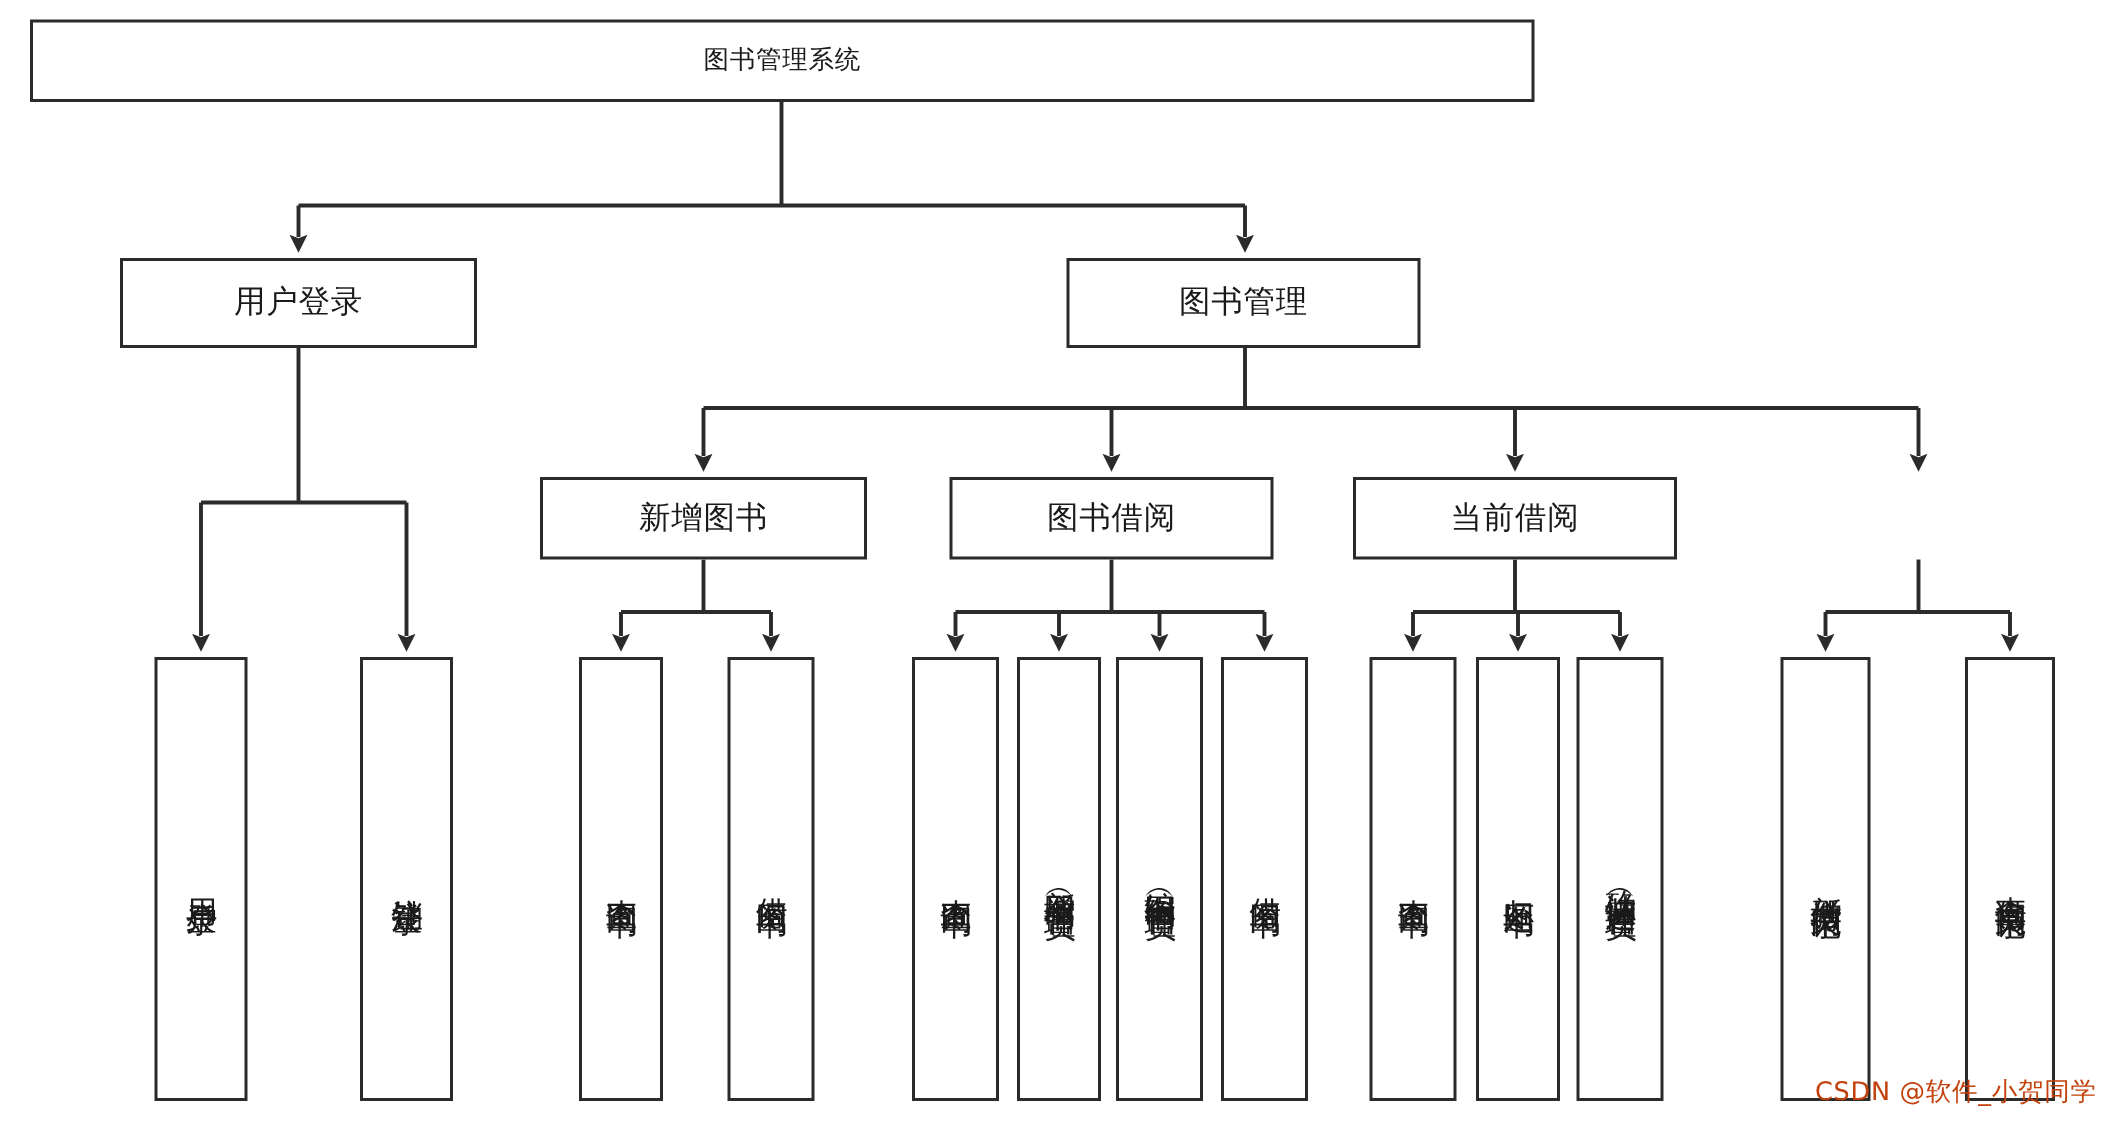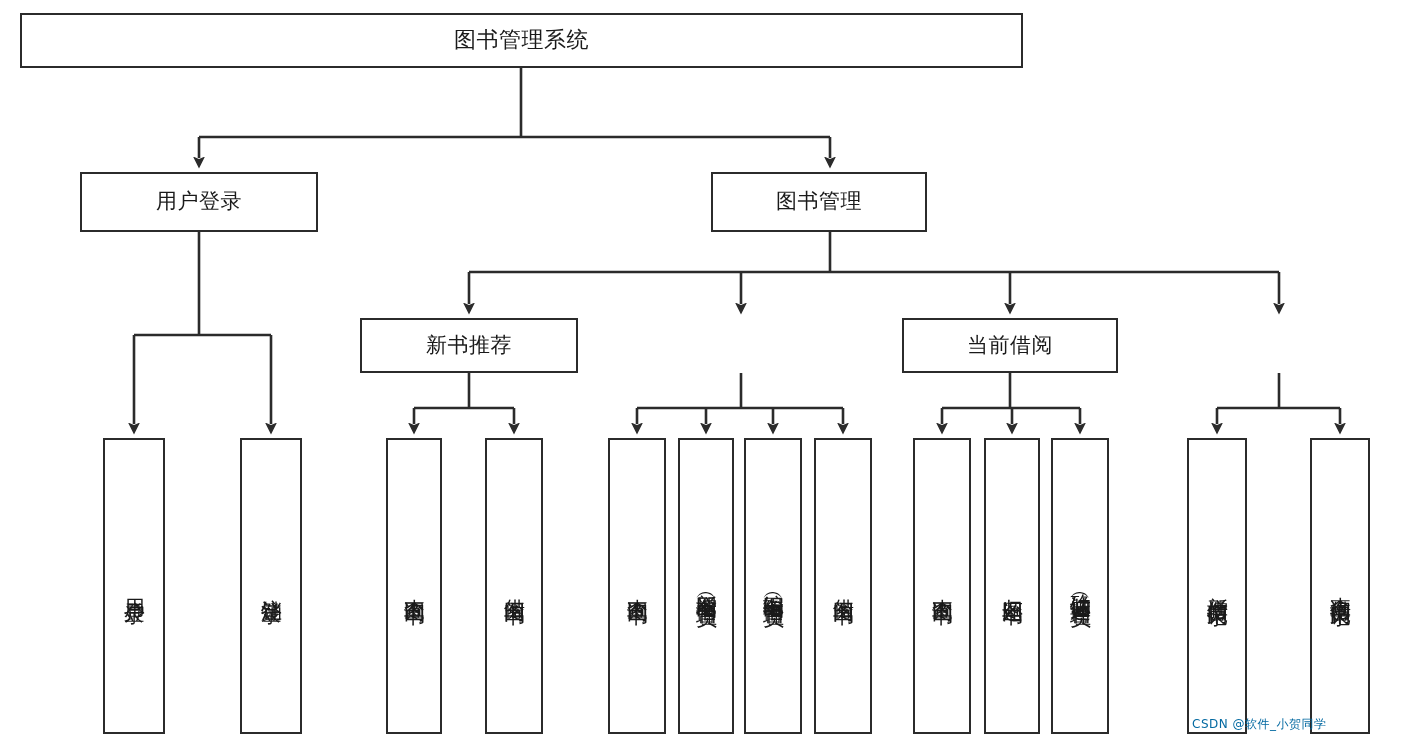--- a/index.html
+++ b/index.html
@@ -42,29 +42,30 @@
   .node-v {
     writing-mode: vertical-rl;
     text-orientation: upright;
     font-size: 21px;
     letter-spacing: 2px;
     line-height: 1.1;
     padding: 4px 0;
     white-space: nowrap;
   }
   .node-root {
-    font-size: 22px;
+    font-size: 17px;
   }
   .watermark {
     position: absolute;
-    font-size: 12px;
-    color: #0369a1;
+    font-size: 17px;
+    color: #c2410c;
     letter-spacing: 0.5px;
     white-space: nowrap;
     pointer-events: none;
+    margin-left: 18px;
   }
 </style>
 </head>
 <body>
 
 <div id="canvas">
 
   <svg id="wires" viewBox="0 0 1405 747" xmlns="http://www.w3.org/2000/svg">
     <defs>
       <marker id="arrow" markerWidth="12" markerHeight="14" refX="1.5" refY="6" orient="auto" markerUnits="userSpaceOnUse">
@@ -115,26 +116,29 @@
     </g>
   </svg>
 
   <div class="node node-h node-root" style="left:20px; top:13px; width:1003px; height:55px;">
     <span>图书管理系统</span>
   </div>
 
   <div class="node node-h" style="left:80px; top:172px; width:238px; height:60px;">
     <span>用户登录</span>
   </div>
-  <div class="node node-h" style="left:711px; top:172px; width:216px; height:60px;">
+  <div class="node node-h" style="left:711px; top:172px; width:236px; height:60px;">
     <span>图书管理</span>
   </div>
 
   <div class="node node-h" style="left:360px; top:318px; width:218px; height:55px;">
-    <span>新书推荐</span>
+    <span>新增图书</span>
+  </div>
+  <div class="node node-h" style="left:633px; top:318px; width:216px; height:55px;">
+    <span>图书借阅</span>
   </div>
   <div class="node node-h" style="left:902px; top:318px; width:216px; height:55px;text-align:right;">
     <span>当前借阅</span>
   </div>
 
   <div class="node node-v" style="left:103px; top:438px; width:62px; height:296px;">
     <span>用户登录</span>
   </div>
   <div class="node node-v" style="left:240px; top:438px; width:62px; height:296px;">
     <span>注销登录</span>

